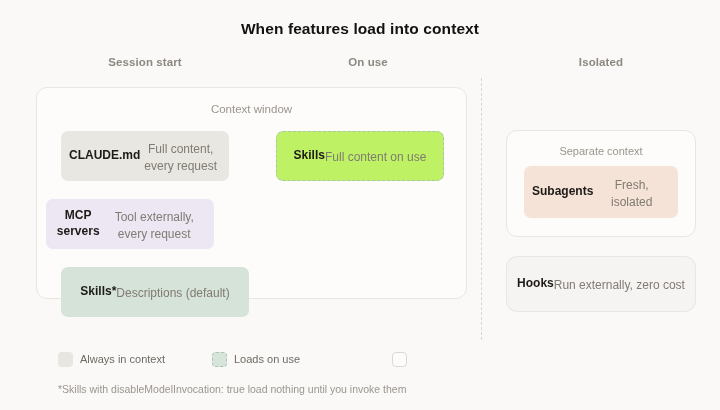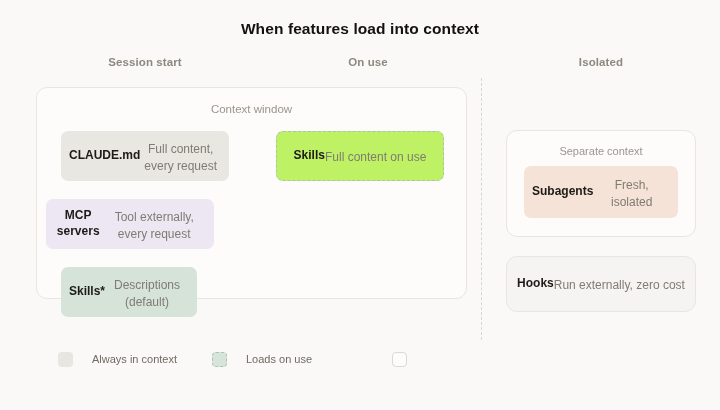--- a/index.html
+++ b/index.html
@@ -104,21 +104,21 @@
 
   .card-claude {
     left: 61px; top: 131px; width: 168px; height: 50px;
     background: #e8e7e1;
   }
   .card-mcp {
     left: 46px; top: 199px; width: 168px; height: 50px;
     background: #ece7f2;
   }
   .card-skills-default {
-    left: 61px; top: 267px; width: 136px; height: 50px;
+    left: 61px; top: 267px; width: 188px; height: 50px;
     background: #d5e3d8;
   }
   .card-skills-onuse {
     left: 276px; top: 131px; width: 168px; height: 50px;
     background: #bef264;
     border: 1.5px dashed #a9c3b0;
   }
 
   
   .separate-panel {
@@ -157,21 +157,21 @@
     left: 58px;
     top: 350px;
     width: 600px;
     height: 18px;
   }
   .legend-item {
     position: absolute;
     top: 0;
     display: flex;
     align-items: center;
-    gap: 19px;
+    gap: 7px;
     height: 18px;
     justify-content: space-between;
   }
   .legend-item.i1 { left: 0px; }
   .legend-item.i2 { left: 154px; }
   .legend-item.i3 { left: 334px; }
   .swatch {
     width: 15px;
     height: 15px;
     border-radius: 4px;
@@ -254,14 +254,15 @@
     </div>
     <div class="legend-item i2">
       <span class="swatch onuse"></span>
       <span class="legend-label">Loads on use</span>
     </div>
     <div class="legend-item i3">
       <span class="swatch outside"></span>
     </div>
   </div>
 
+  <div class="footnote">*Skills with disableModelInvocation: true load nothing until you invoke them</div>
 
 </div>
 
 </body></html>

